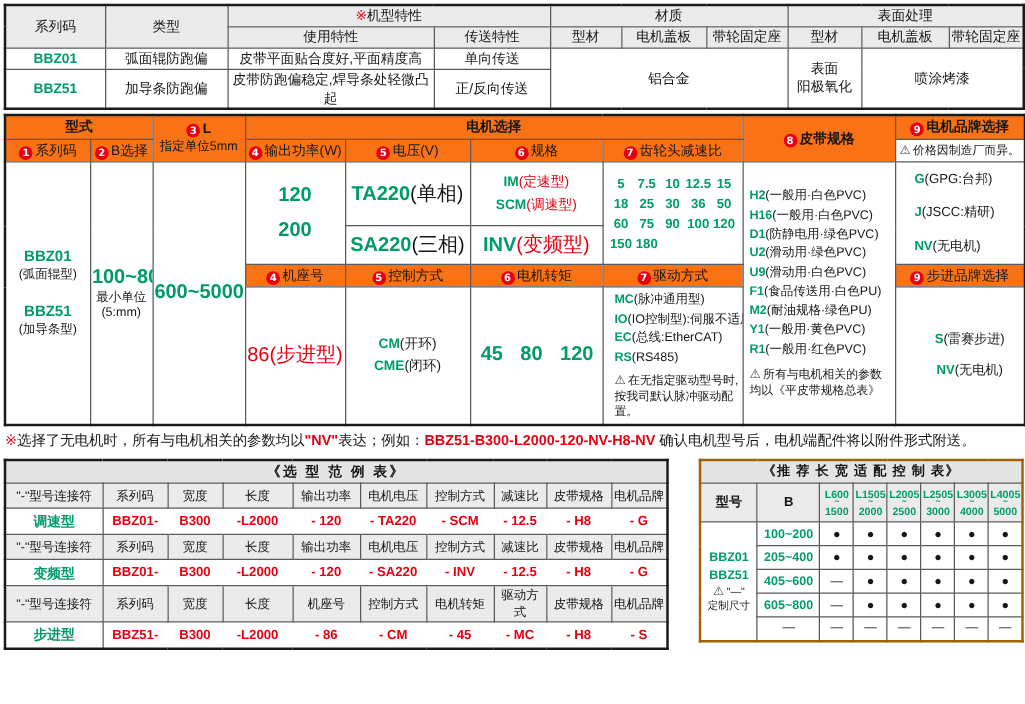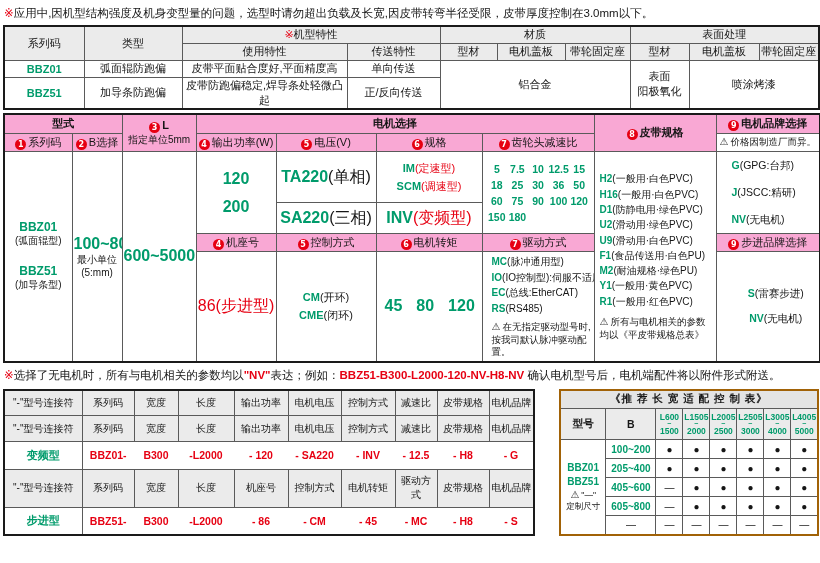--- a/index.html
+++ b/index.html
@@ -11,21 +11,21 @@
   .page { padding:3px 2px 0 3px; }
   .topnote { font-size:11.5px; padding:3px 0 4px 1px; white-space:nowrap; }
   .red { color:#E60012; }
   .redb { color:#E60012; font-weight:bold; }
   .grn { color:#009B6B; font-weight:bold; }
   table { border-collapse:collapse; table-layout:fixed; background:#fff;padding-left:22px; }
   td { border:1px solid #5a5a5a; text-align:center; vertical-align:middle; padding:0 1px; overflow:hidden; }
   .t1,.t2 { width:816px; border:2px solid #1a1a1a; }
   .t1 td { font-size:11px; height:17px; }
   .t1 .hd td { background:#EBEBEB; }
-  .t2 .hd td { background:#f9a8d4; font-size:11px; }
+  .t2 .hd td { background:#f97316; font-size:11px; }
   .t2 { margin-top:3px; }
   .h1 td { height:20px; font-weight:bold; }
   .h2 td { height:18px; }
   .cn { display:inline-flex; align-items:center; justify-content:center;
         width:11px; height:11px; border-radius:50%; background:#E60012; color:#fff;
         font-size:8px; font-weight:bold; margin-right:2px; vertical-align:-1px; font-family:"DejaVu Sans",sans-serif; }
   .wt { color:#3a3a3a; font-size:10px; margin-right:2px; font-weight:normal; }
   .white { background:#fff !important; font-size:9.5px !important; font-weight:normal; }
   .lsub { font-size:10px; font-weight:normal; }
   .sub { font-size:10px; color:#161616; }
@@ -61,21 +61,20 @@
   .bcol { color:#009B6B; font-weight:bold; }
   .modelcell { font-size:10px; padding:0 1px; }
   .modelcell .mc { line-height:14px; font-size:10px; }
   .modelcell .mn { font-size:8.5px; line-height:11px; font-weight:normal; color:#161616; }
 </style>
 </head>
 <body>
 
 <div class="page">
 
-  <div class="topnote"><span class="red">※</span><span>应用中,因机型结构强度及机身变型量的问题，选型时请勿超出负载及长宽,因皮带转弯半径受限，皮带厚度控制在3.0mm以下。</span></div>
 
   <table class="t1">
     <colgroup>
         <col style="width:80px">
         <col style="width:98px">
         <col style="width:165px">
         <col style="width:93px">
         <col style="width:57px">
         <col style="width:68px">
         <col style="width:65px">
@@ -263,32 +262,47 @@
           <col style="width:44px">
           <col style="width:56px">
           <col style="width:54px">
           <col style="width:53px">
           <col style="width:54px">
           <col style="width:42px">
           <col style="width:52px">
           <col style="width:45px">
         </colgroup>
       <tbody>
+          <tr class="band">
+            <td colspan="10">《选 型 范 例 表》</td>
+          </tr>
       <tr class="exh">
         <td>"-"型号连接符</td>
         <td>系列码</td>
             <td>宽度</td>
             <td>长度</td>
             <td>输出功率</td>
             <td>电机电压</td>
             <td>控制方式</td>
             <td>减速比</td>
             <td>皮带规格</td>
             <td>电机品牌</td>
       </tr>
+      <tr class="exd">
+        <td class="lbl">调速型</td>
+        <td class="val">BBZ01-</td>
+            <td class="val">B300</td>
+            <td class="val">-L2000</td>
+            <td class="val">- 120</td>
+            <td class="val">- TA220</td>
+            <td class="val">- SCM</td>
+            <td class="val">- 12.5</td>
+            <td class="val">- H8</td>
+            <td class="val">- G</td>
+      </tr>
       <tr class="exh">
         <td>"-"型号连接符</td>
         <td>系列码</td>
             <td>宽度</td>
             <td>长度</td>
             <td>输出功率</td>
             <td>电机电压</td>
             <td>控制方式</td>
             <td>减速比</td>
             <td>皮带规格</td>

